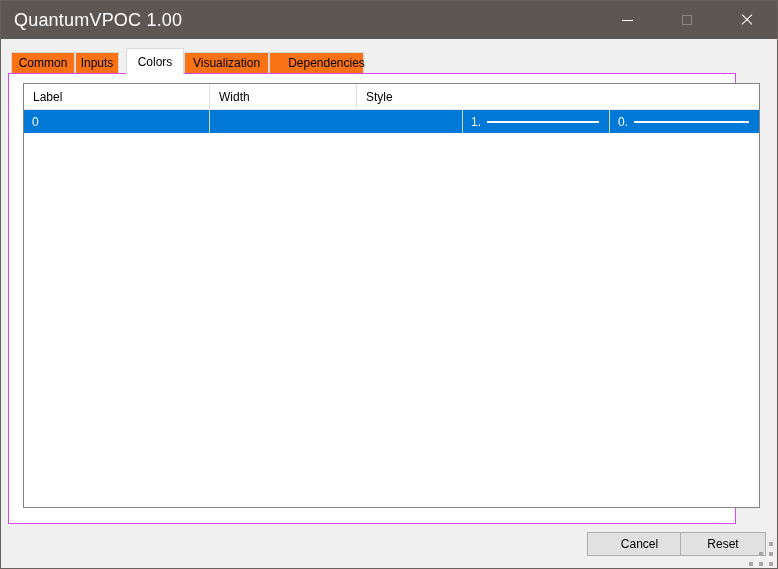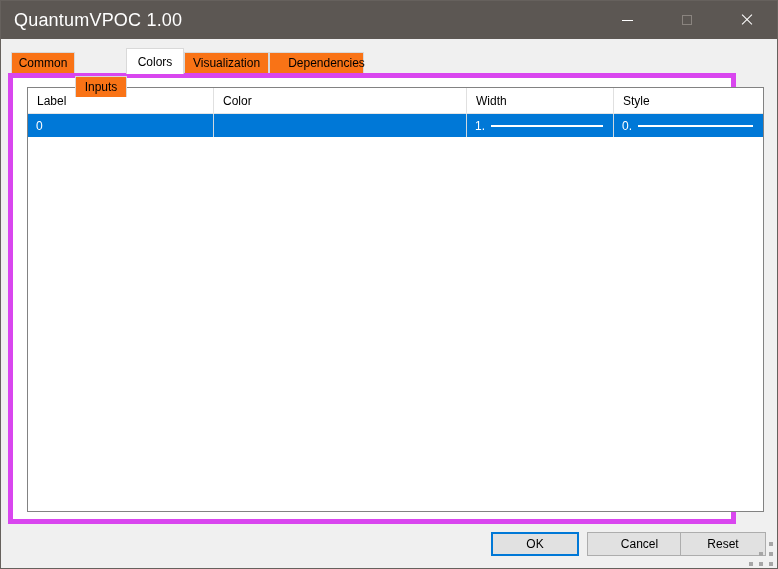--- a/index.html
+++ b/index.html
@@ -33,28 +33,28 @@
   
   .tab {
     position:absolute; background:#f97316;
     border:1px solid #d9d9d9; border-bottom:none;
     display:flex; align-items:center; justify-content:center;
     font-size:12px; color:#000; z-index:2; cursor:default;
   }
   .tab.inactive { top:51px; height:21px; }
   .tab.active   { top:47px; height:26px; background:#ffffff; z-index:4; }
   .tab-common        { left:10px;  width:64px; }
-  .tab-inputs        { left:74px;  width:52px;margin-top:24px; }
+  .tab-inputs        { left:74px;  width:44px; }
   .tab-colors        { left:125px; width:58px; }
   .tab-visualization { left:183px; width:85px; }
   .tab-dependencies  { left:268px; width:95px;padding-left:20px; }
   
   .tabpage {
     position:absolute; left:7px; top:72px; width:728px; height:451px;
-    background:#ffffff; border:5px solid #d946ef; z-index:1;
+    background:#ffffff; border:1px solid #d946ef; z-index:1;
   }
   
   .table {
     position:absolute; left:14px; top:9px; width:737px; height:425px;
     border:1px solid #828282; background:#ffffff; overflow:hidden;
   }
   .thead { display:flex; height:26px; background:#ffffff; border-bottom:1px solid #e5e5e5; }
   .th {
     display:flex; align-items:center; padding-left:9px;
     font-size:12px; color:#000; border-right:1px solid #e0e0e0;
@@ -110,21 +110,20 @@
   <div class="tab inactive tab-inputs">Inputs</div>
   <div class="tab active tab-colors">Colors</div>
   <div class="tab inactive tab-visualization">Visualization</div>
   <div class="tab inactive tab-dependencies">Dependencies</div>
 
   <div class="tabpage">
     <div class="table">
 
       <div class="thead">
         <div class="th col-label">Label</div>
-        <div class="th col-color">Color</div>
         <div class="th col-width">Width</div>
         <div class="th col-style">Style</div>
       </div>
 
       <div class="trow">
         <div class="td col-label">
           <span>0</span>
         </div>
         <div class="td col-color">
           <span></span>
@@ -135,21 +134,20 @@
         </div>
         <div class="td col-style">
           <span>0.</span>
           <div class="line-preview"></div>
         </div>
       </div>
 
     </div>
   </div>
 
-  <button class="btn ok">OK</button>
   <button class="btn cancel">Cancel</button>
   <button class="btn reset">Reset</button>
 
   <div class="grip">
     <i class="d1"></i>
     <i class="d2"></i>
     <i class="d3"></i>
     <i class="d4"></i>
     <i class="d5"></i>
     <i class="d6"></i>

